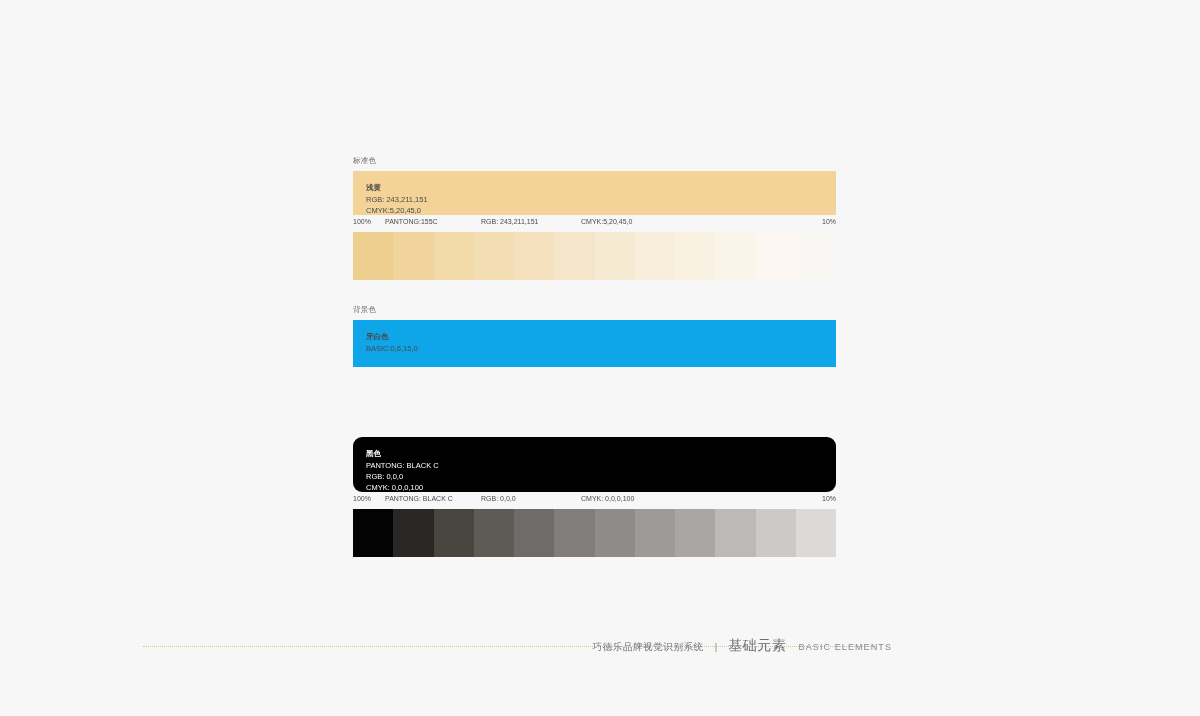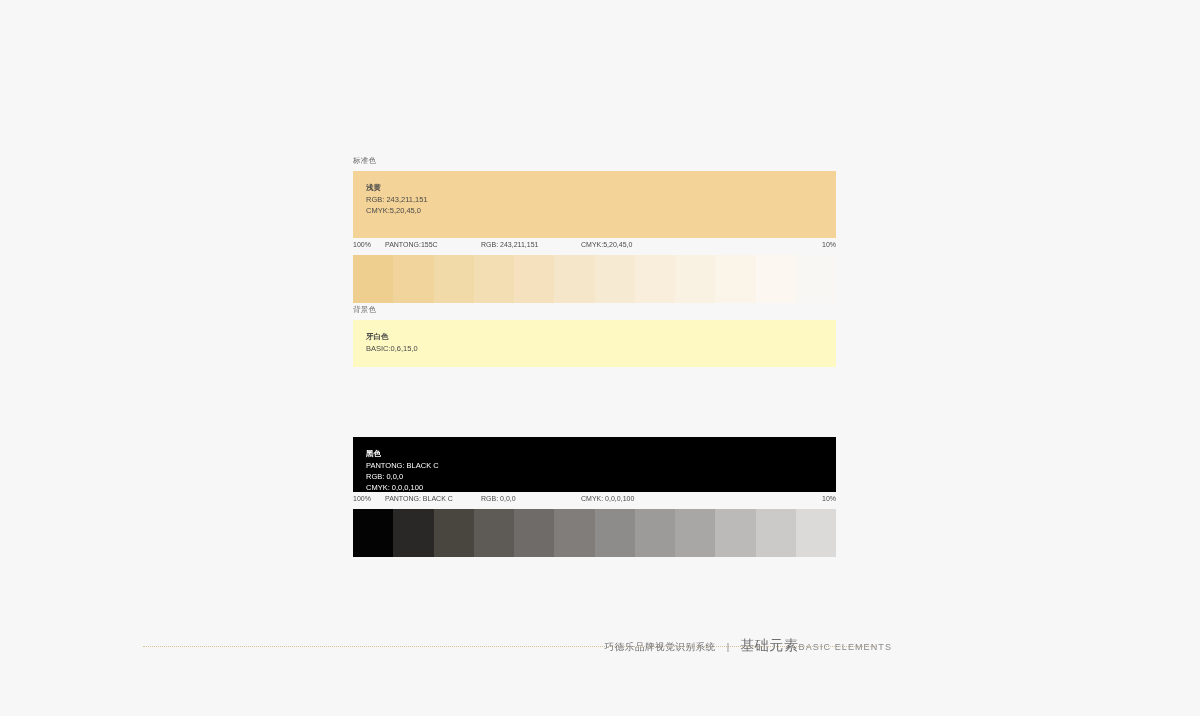--- a/index.html
+++ b/index.html
@@ -39,23 +39,23 @@
     line-height: 1.2;
     white-space: nowrap;
   }
 
   
   .swatch-panel {
     width: 483px;
     box-sizing: border-box;
     padding: 11px 0 11px 13px;
   }
-  .swatch-panel.yellow { background: #f0d092; height: 67px; }
+  .swatch-panel.yellow { background: #f0d092; height: 44px; }
   .swatch-panel.ivory  { background: #f6ead6; height: 47px; }
-  .swatch-panel.black  { background: #000000; height: 55px; }
+  .swatch-panel.black  { background: #000000; height: 55px; border-radius: 9px; }
 
   .panel-line {
     font-size: 7.5px;
     line-height: 11px;
     color: #4a4a4a;
     white-space: nowrap;
   }
   .panel-line.title {
     font-weight: bold;
     font-size: 7.5px;
@@ -131,21 +131,21 @@
   }
   .f-cn2 {
     font-size: 14px;
     color: #6d6d6d;
     letter-spacing: 0.6px;
   }
   .f-en {
     font-size: 9px;
     color: #8a8a8a;
     letter-spacing: 1.1px;
-    margin-left: 0;
+    margin-left: 12px;
   }
 </style>
 </head>
 <body style="background: rgb(247, 247, 247);">
 
 <div class="page">
 
   <div class="section" style="top:156px;">
 
     <div class="section-label">标准色</div>
@@ -177,21 +177,21 @@
         <div class="sw" style="background: rgb(250, 244, 233);"></div>
         <div class="sw" style="background: rgb(252, 247, 240);"></div>
         <div class="sw" style="background: rgb(249, 247, 244);"></div>
       </div>
   </div>
 
   <div class="section" style="top:305px;">
 
     <div class="section-label">背景色</div>
 
-    <div class="swatch-panel ivory" style="background: #fef9c3;">
+    <div class="swatch-panel ivory" style="background: #0ea5e9;">
       <div class="panel-line title">牙白色</div>
       <div class="panel-line">BASIC:0,6,15,0</div>
     </div>
   </div>
 
   <div class="section" style="top:437px;">
 
     <div class="swatch-panel black" style="background: rgb(0, 0, 0);">
       <div class="panel-line title">黑色</div>
       <div class="panel-line">PANTONG: BLACK C</div>

